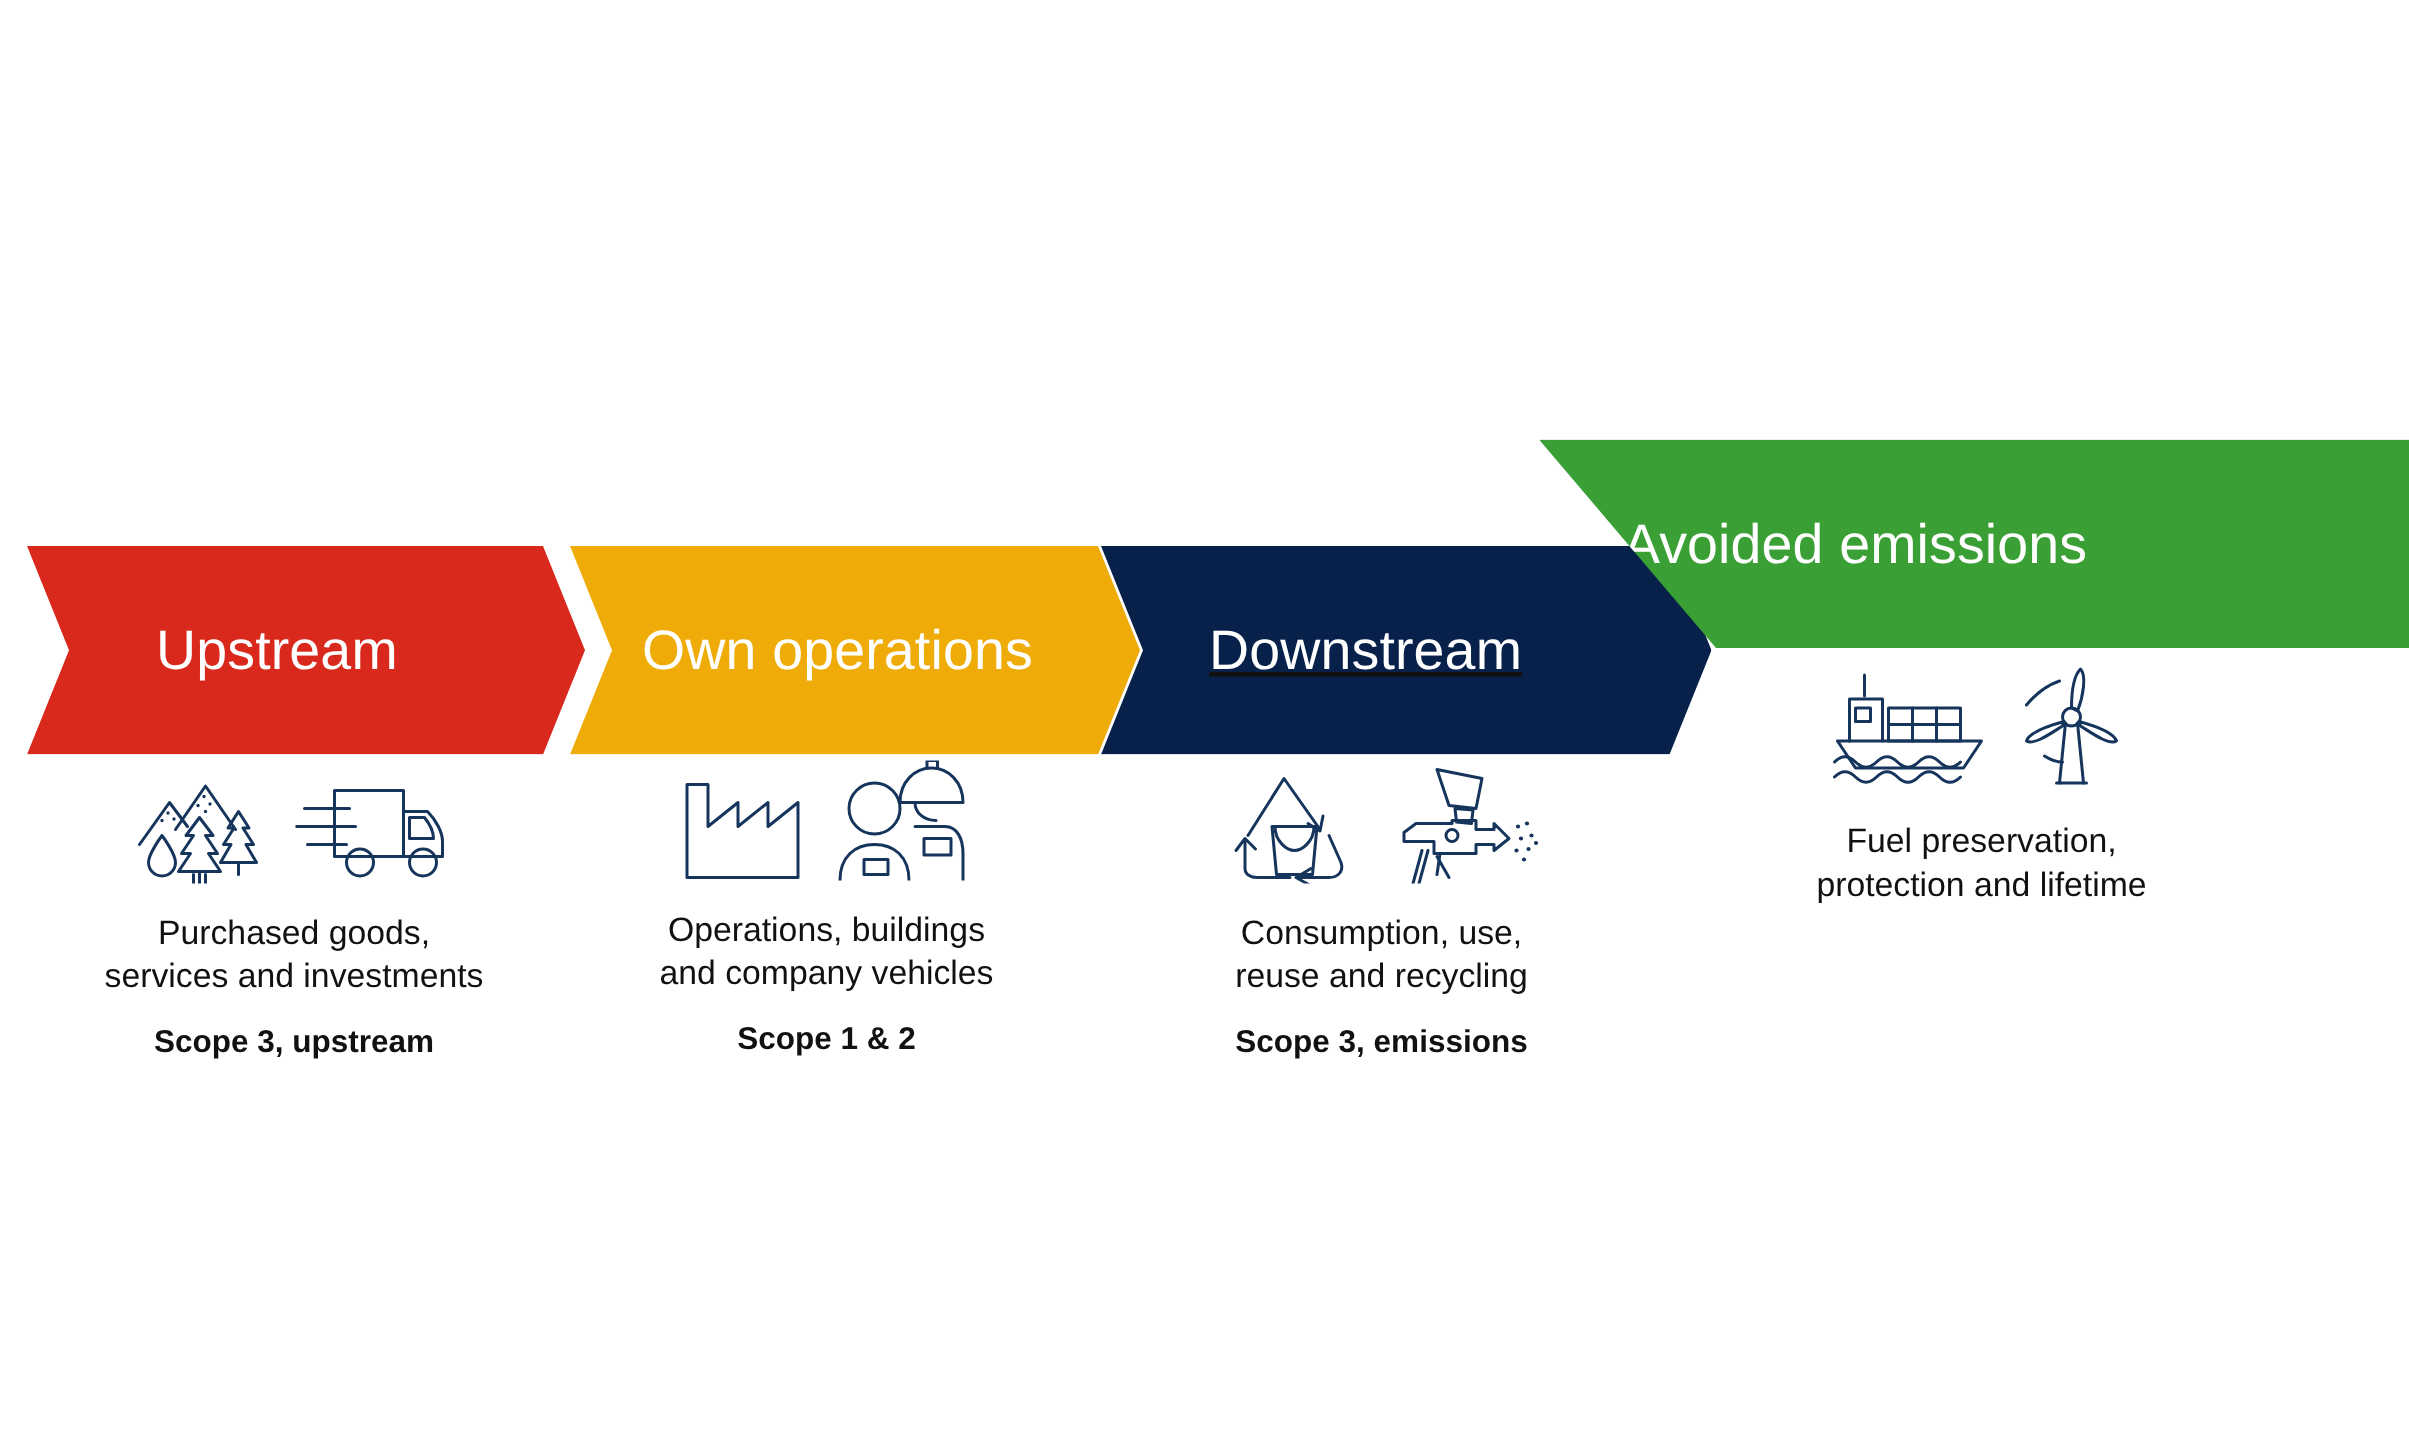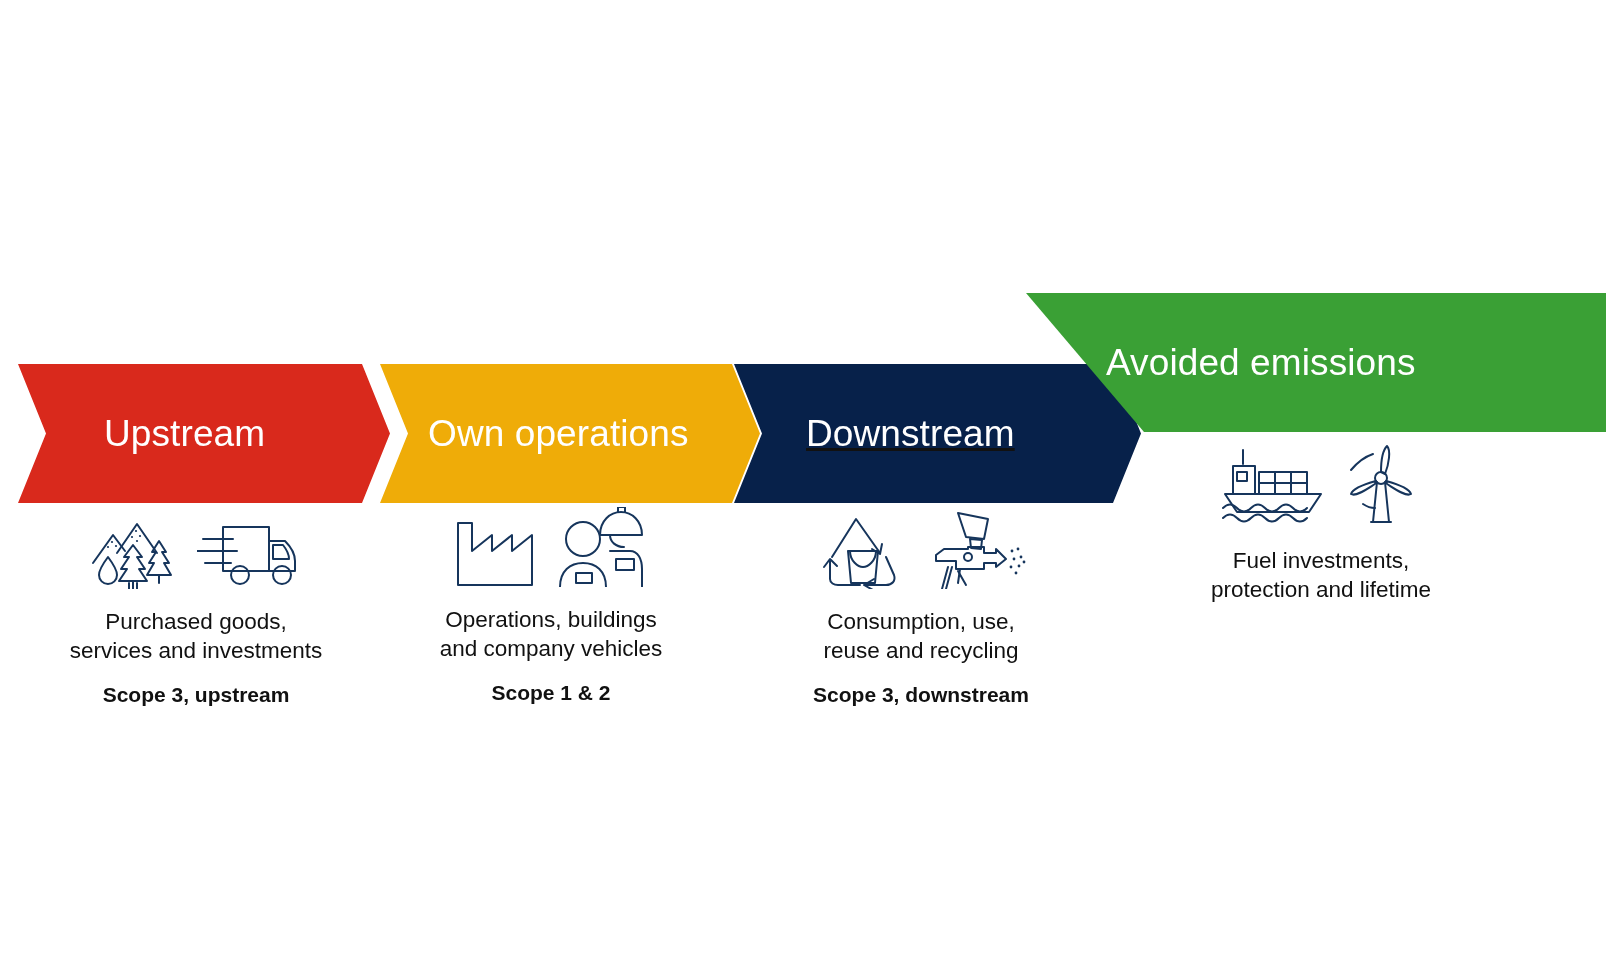--- a/index.html
+++ b/index.html
@@ -54,21 +54,21 @@
     text-decoration:underline;
   }
   #chev-down .chev-label{margin-left:72px;}
 
   
   #chev-avoided{
     left:1016px;top:293px;width:620px;height:139px;
     background:#3aa035;
     clip-path:polygon(10px 0, 592px 0, 620px 50%, 592px 100%, 128px 100%);
   }
-  #chev-avoided .chev-label{margin-left:90px;}
+  #chev-avoided .chev-label{margin-left:66px;}
 
   
   .col{
     position:absolute;
     text-align:center;
     box-sizing:border-box;
   }
   .icon-row{
     display:flex;
     align-items:flex-end;
@@ -230,21 +230,21 @@
         <circle cx="99" cy="48" r="1.4" fill="#16355c" stroke="none"></circle>
         <circle cx="89" cy="58" r="1.4" fill="#16355c" stroke="none"></circle>
         <circle cx="97" cy="57" r="1.4" fill="#16355c" stroke="none"></circle>
         <circle cx="102" cy="53" r="1.4" fill="#16355c" stroke="none"></circle>
         <circle cx="94" cy="64" r="1.4" fill="#16355c" stroke="none"></circle>
       </svg>
     </div>
 
     <div class="caption">Consumption, use,
 reuse and recycling</div>
-    <div class="scope">Scope 3, downstream</div>
+    <div class="scope">Scope 3, emissions</div>
   </div>
 
   <div class="col" id="col-avoided">
     <div class="icon-row">
 
       <svg width="110" height="80" viewBox="0 0 110 80" fill="none" stroke="#16355c" stroke-width="2" stroke-linecap="round" stroke-linejoin="round">
 
         <path d="M22 6 L22 20"></path>
 
         <path d="M12 50 L12 22 L34 22 L34 50"></path>
@@ -272,17 +272,17 @@
 
         <path d="M40 28 C40 16 42 6 46 2 C50 6 48 20 44 30 Z"></path>
         <path d="M45 37 C56 40 68 44 70 50 C65 53 54 45 46 40 Z"></path>
         <path d="M35 37 C24 40 12 44 10 50 C15 53 26 45 34 40 Z"></path>
 
         <path d="M10 26 q10 -12 22 -16" stroke-dasharray="0"></path>
         <path d="M22 60 q6 4 12 4"></path>
       </svg>
     </div>
 
-    <div class="caption">Fuel investments,
+    <div class="caption">Fuel preservation,
 protection and lifetime</div>
   </div>
 
 </div>
 
 </body></html>

